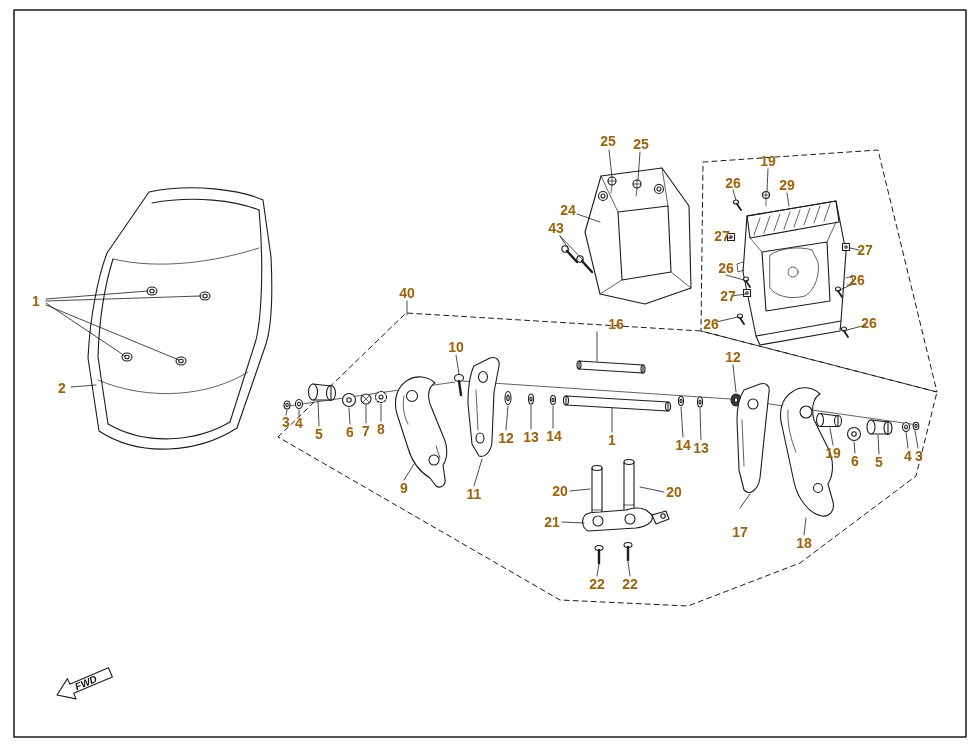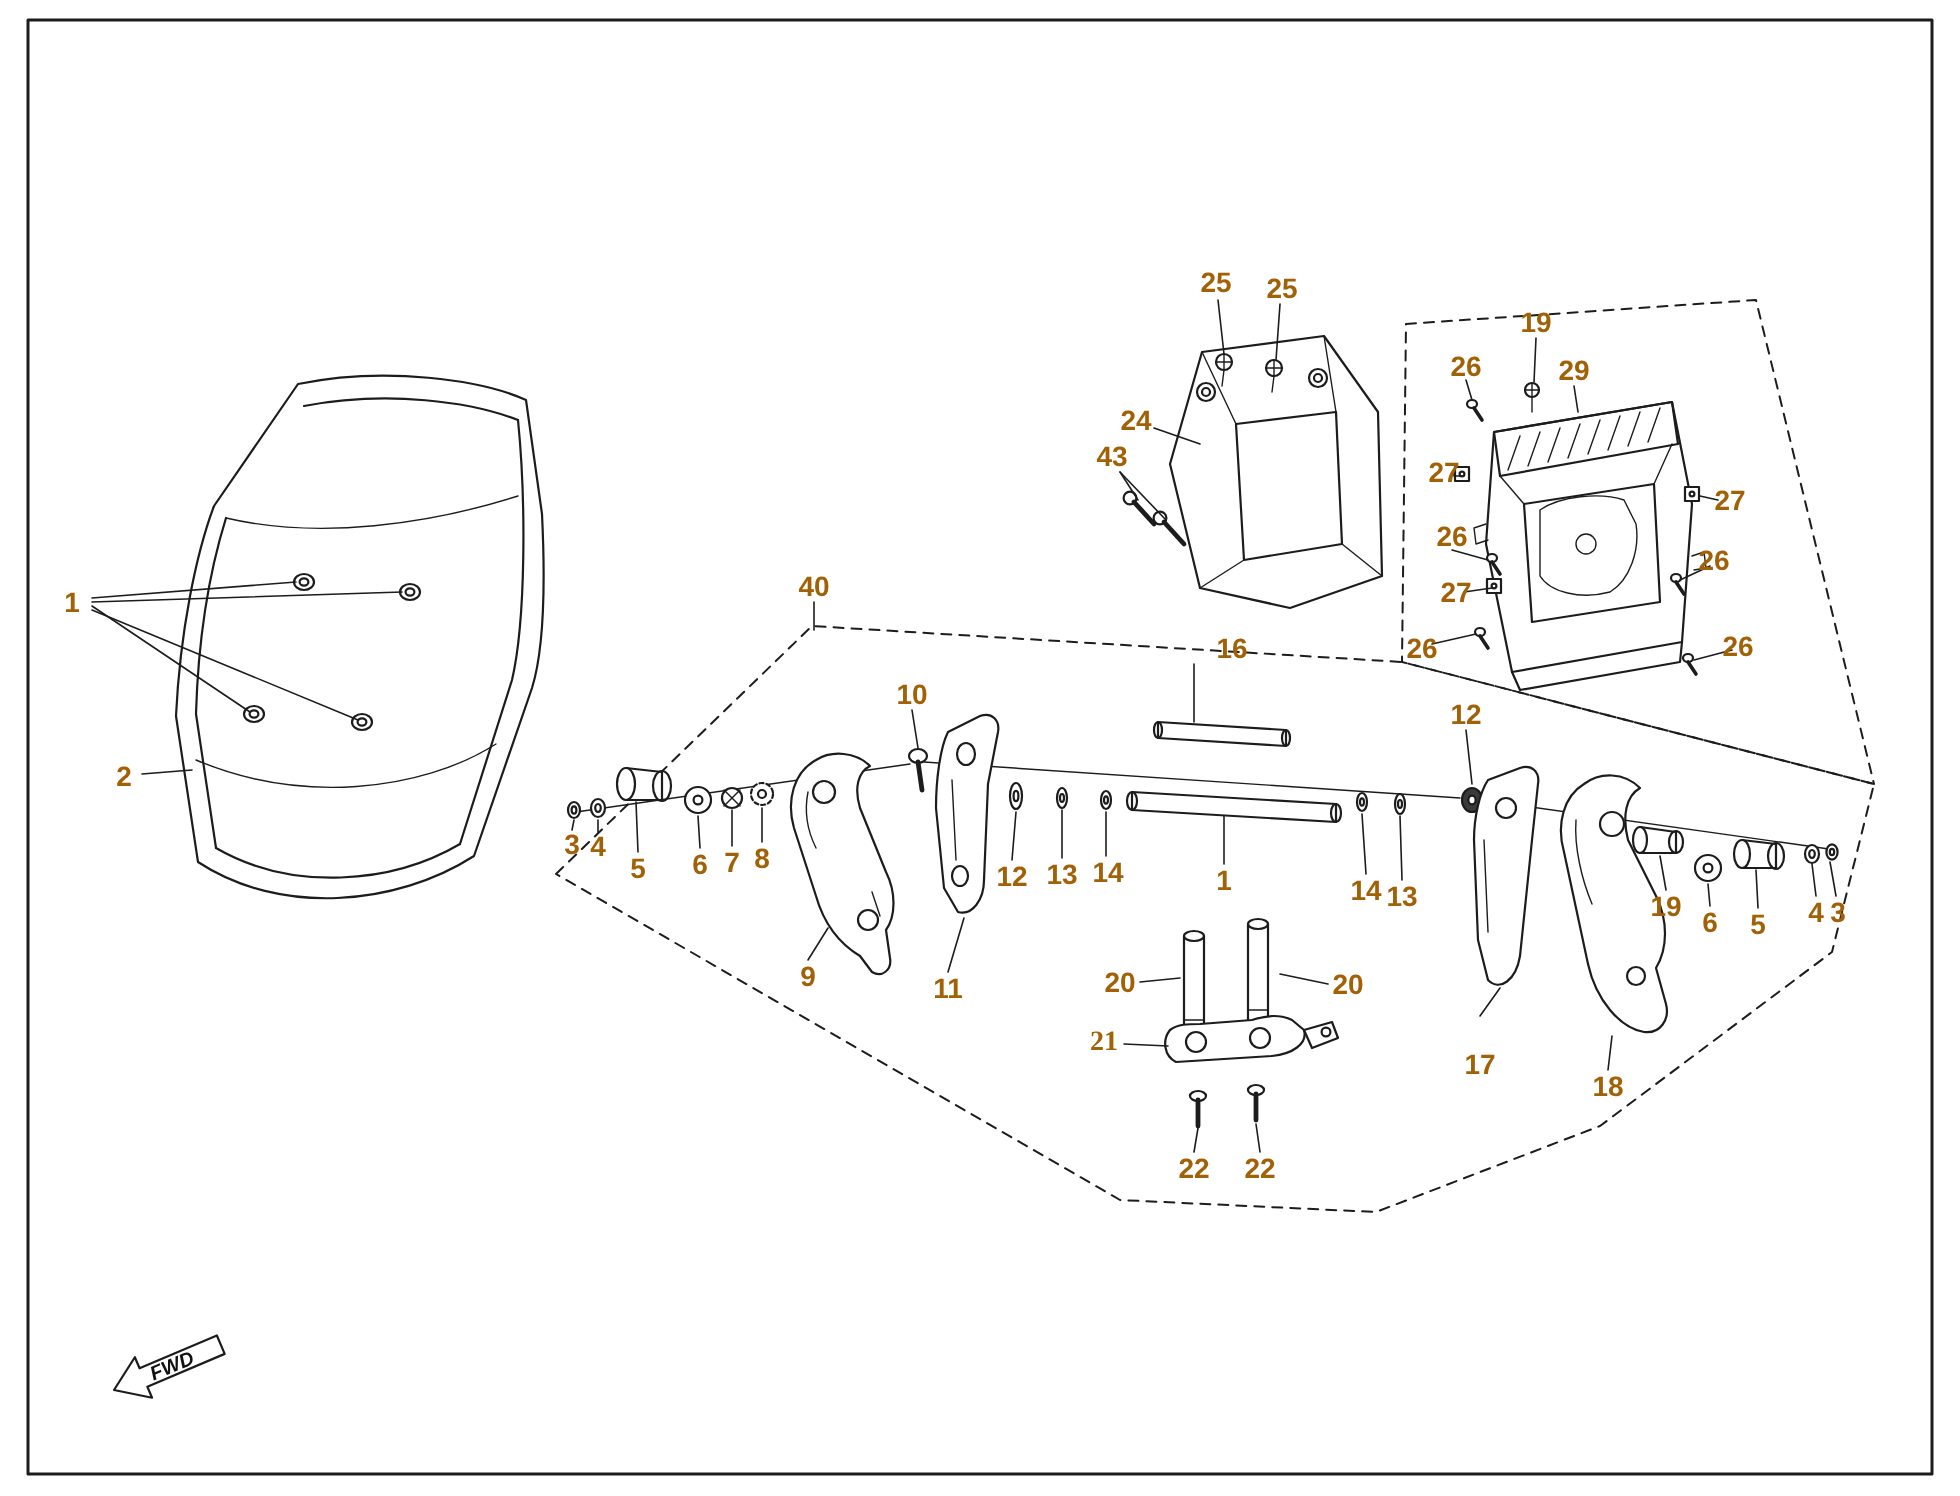--- a/index.html
+++ b/index.html
@@ -319,21 +319,21 @@
       <span class="callout" style="left: 733px; top: 357px;">12</span>
       <span class="callout" style="left: 740px; top: 532px;">17</span>
       <span class="callout" style="left: 804px; top: 543px; text-align: right;">18</span>
       <span class="callout" style="left: 833px; top: 453px;">19</span>
       <span class="callout" style="left: 855px; top: 461px;">6</span>
       <span class="callout" style="left: 879px; top: 462px;">5</span>
       <span class="callout" style="left: 908px; top: 456px;">4</span>
       <span class="callout" style="left: 919px; top: 456px;">3</span>
       <span class="callout" style="left: 560px; top: 491px;">20</span>
       <span class="callout" style="left: 674px; top: 492px;">20</span>
-      <span class="callout" style="left: 552px; top: 522px; font-family: Liberation Serif, serif;">21</span>
+      <span class="callout" style="left: 552px; top: 522px;">21</span>
       <span class="callout" style="left: 597px; top: 584px;">22</span>
       <span class="callout" style="left: 630px; top: 584px;">22</span>
       <span class="callout" style="left: 556px; top: 228px;">43</span>
       <span class="callout" style="left: 568px; top: 210px;">24</span>
       <span class="callout" style="left: 608px; top: 141px;">25</span>
       <span class="callout" style="left: 641px; top: 144px;">25</span>
       <span class="callout" style="left: 733px; top: 183px;">26</span>
       <span class="callout" style="left: 726px; top: 268px;">26</span>
       <span class="callout" style="left: 711px; top: 324px;">26</span>
       <span class="callout" style="left: 857px; top: 280px;">26</span>

